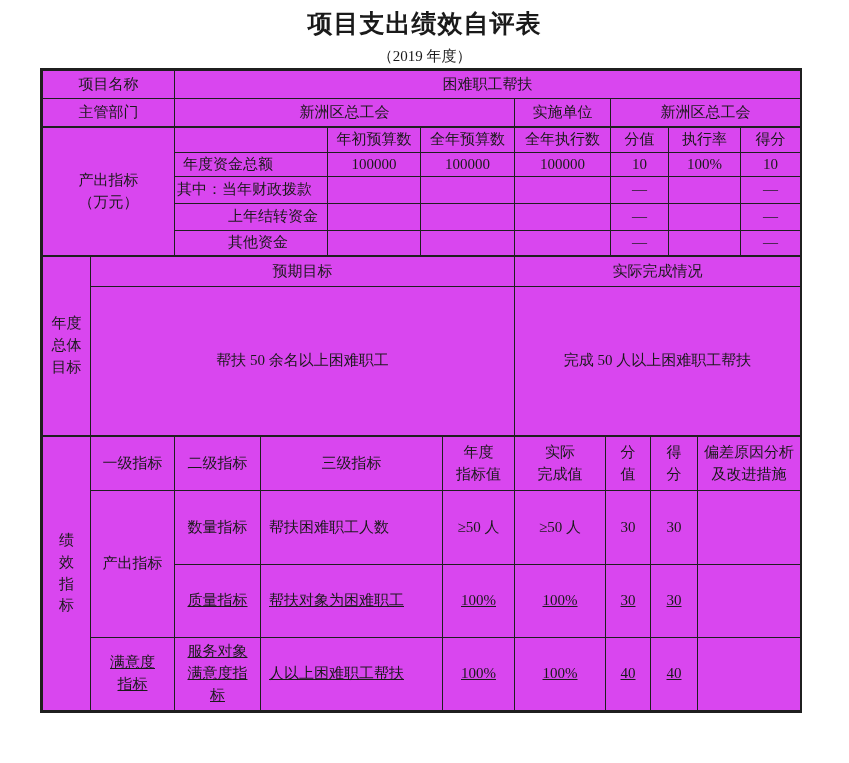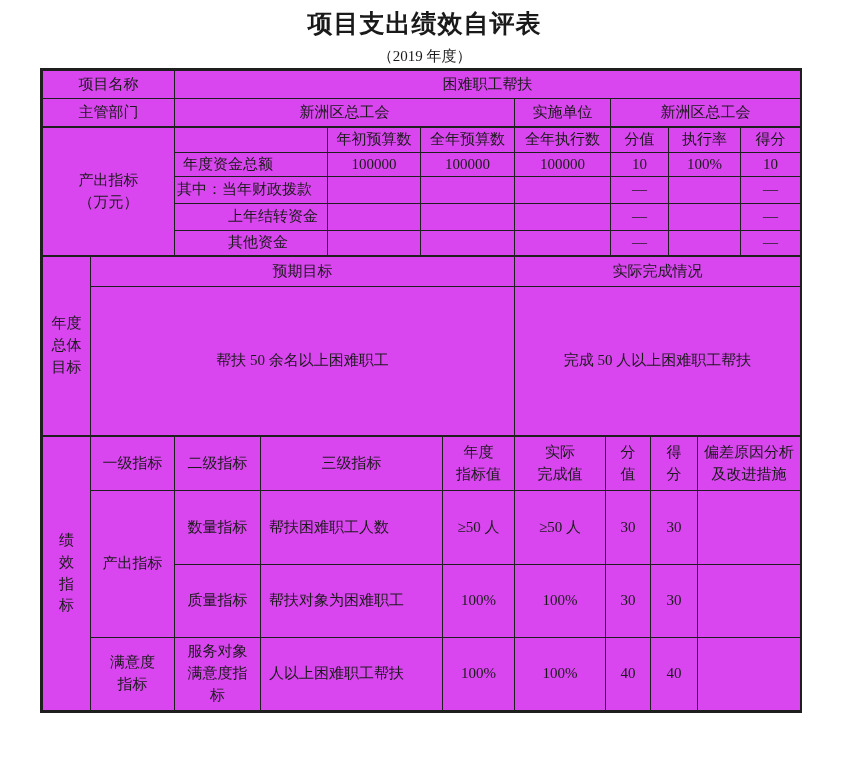--- a/index.html
+++ b/index.html
@@ -28,21 +28,21 @@
     padding:0 2px;overflow:hidden;line-height:1.45;
   }
   .ml{white-space:pre-line;}
   .ta-l{text-align:left;}
   .pl8{padding-left:8px;}
   .pl6{}
   .pl53{padding-left:53px;margin-left:38px;}
   .pl10{padding-left:8px;}
   tr.h28{height:28px;} tr.h25{height:25px;} tr.h24{height:24px;}
   tr.h27{height:27px;} tr.h30{height:30px;} tr.h150{height:149px;}
-  tr.h54{height:54px;} tr.h74{height:74px;} tr.h73{height:73px;}
+  tr.h54{height:54px;} tr.h74{height:74px;} tr.h73{height:73px;text-decoration:underline;}
 </style>
 </head>
 <body>
 
 <div class="page">
 
   <div class="title">项目支出绩效自评表</div>
   <div class="subtitle">（2019 年度）</div>
 
   <div class="tbl-wrap">

